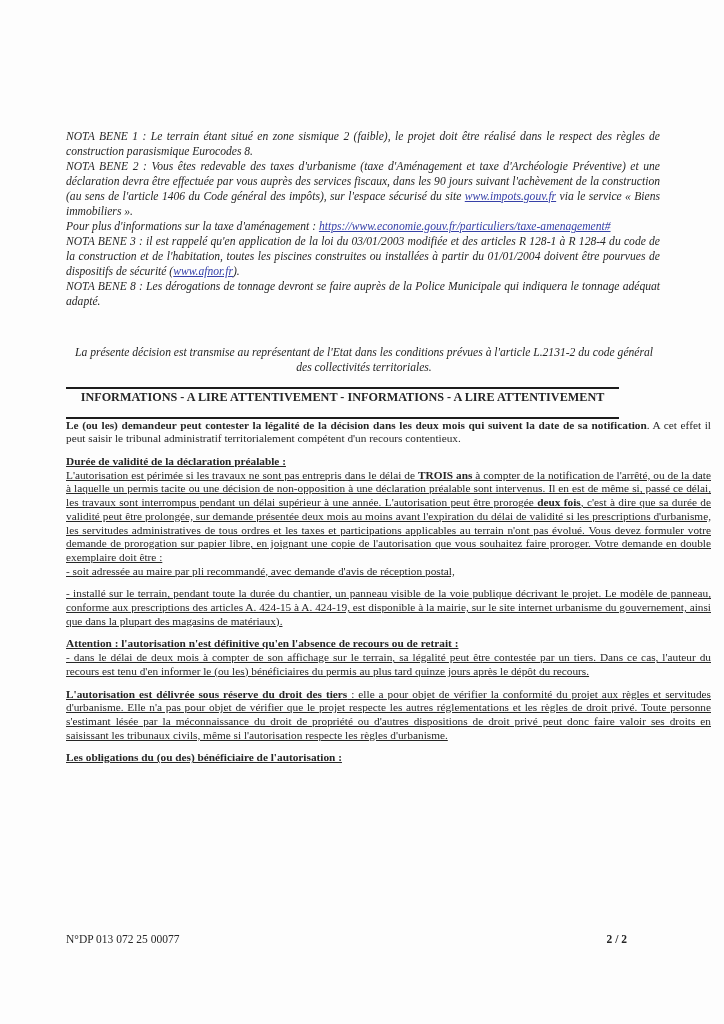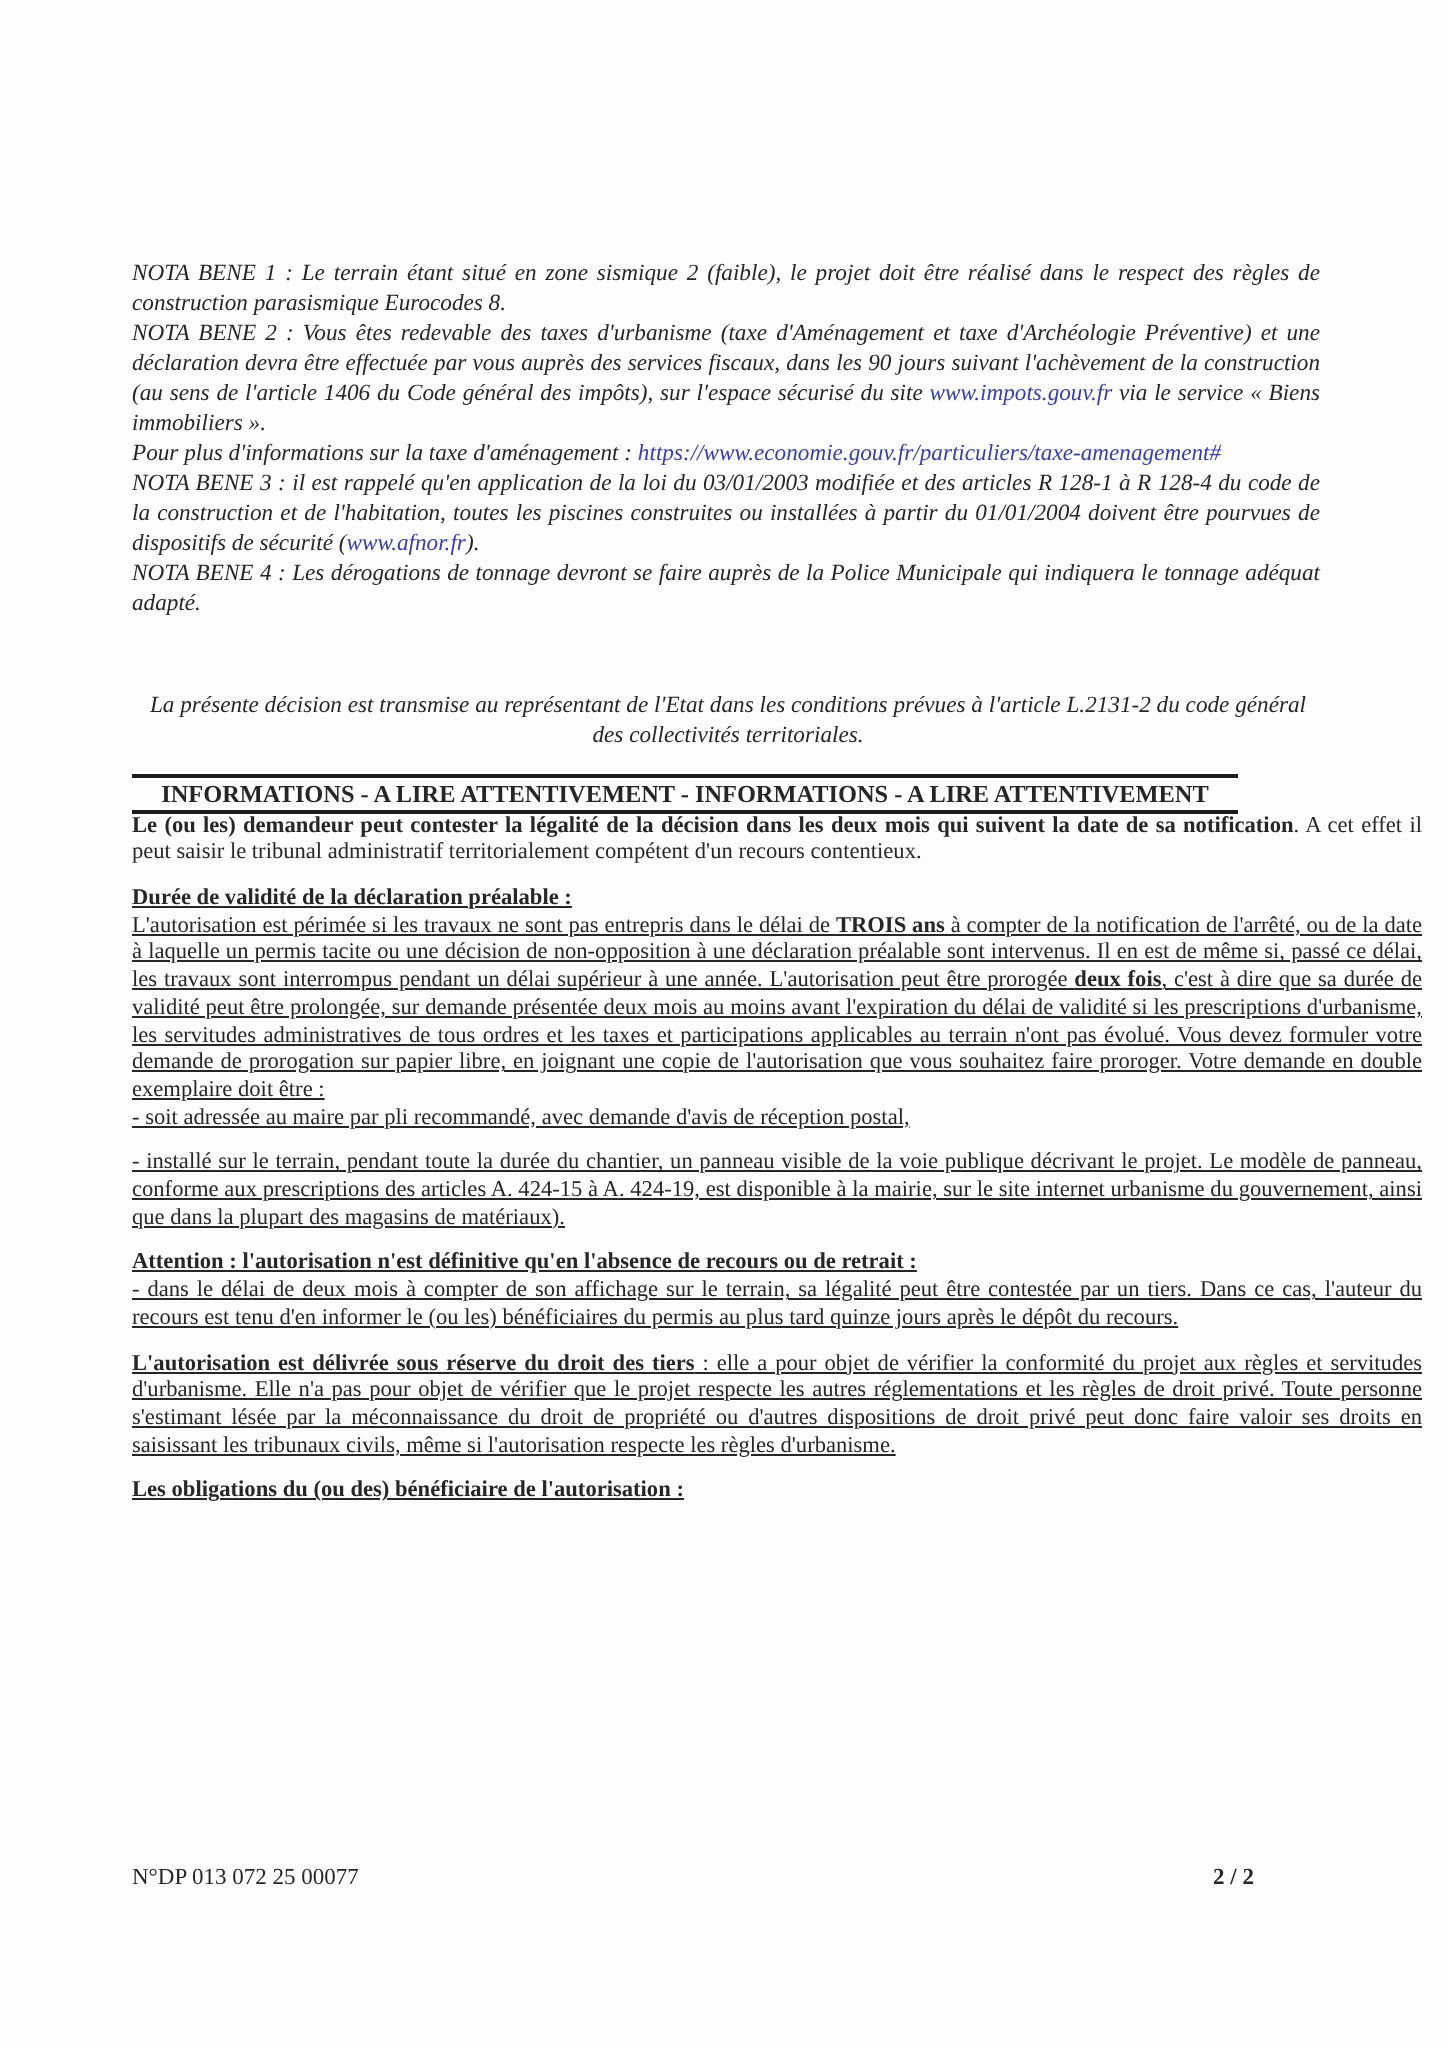--- a/index.html
+++ b/index.html
@@ -22,20 +22,21 @@
   .nota {
     width:594px;
     font-style:italic;
     font-size:11.6px;
     line-height:15px;
     text-align:justify;
   }
   .nota p { margin:0; }
   a.link {
     color:#3640a8;
+    text-decoration:underline;
     cursor:pointer;
     margin-top:28px;
   }
   
   .transmission {
     margin-top:36px;
     width:596px;
     font-style:italic;
     font-size:11.6px;
     line-height:15px;
@@ -44,21 +45,21 @@
   
   .info-header {
     margin-top:11px;
     width:553px;
     border-top:2px solid #1c1c1c;
     border-bottom:2px solid #1c1c1c;
     text-align:center;
     font-weight:bold;
     font-size:12.2px;
     line-height:15px;
-    padding:1px 0 0 0;
+    padding:1px 0 12px 0;
   }
   
   .info-body {
     width:645px;
     font-size:11.3px;
     line-height:13.7px;
   }
   .info-body p { margin:0; text-align:justify; }
   .info-body p.plain { text-align:left; }
   .sect { margin-top:9px;text-decoration:underline; }
@@ -80,21 +81,21 @@
 <body>
 
 <div class="page">
   <div class="content">
 
     <section class="nota">
       <p>NOTA BENE 1 : Le terrain étant situé en zone sismique 2 (faible), le projet doit être réalisé dans le respect des règles de construction parasismique Eurocodes 8.</p>
       <p><span>NOTA BENE 2 : Vous êtes redevable des taxes d'urbanisme (taxe d'Aménagement et taxe d'Archéologie Préventive) et une déclaration devra être effectuée par vous auprès des services fiscaux, dans les 90 jours suivant l'achèvement de la construction (au sens de l'article 1406 du Code général des impôts), sur l'espace sécurisé du site </span><a class="link">www.impots.gouv.fr</a><span> via le service « Biens immobiliers ».</span></p>
       <p><span>Pour plus d'informations sur la taxe d'aménagement : </span><a class="link">https://www.economie.gouv.fr/particuliers/taxe-amenagement#</a></p>
       <p><span>NOTA BENE 3 : il est rappelé qu'en application de la loi du 03/01/2003 modifiée et des articles R 128-1 à R 128-4 du code de la construction et de l'habitation, toutes les piscines construites ou installées à partir du 01/01/2004 doivent être pourvues de dispositifs de sécurité (</span><a class="link">www.afnor.fr</a><span>).</span></p>
-      <p>NOTA BENE 4 : Les dérogations de tonnage devront se faire auprès de la Police Municipale qui indiquera le tonnage adéquat adapté.</p>
+      <p>NOTA BENE 8 : Les dérogations de tonnage devront se faire auprès de la Police Municipale qui indiquera le tonnage adéquat adapté.</p>
     </section>
 
     <p class="transmission">La présente décision est transmise au représentant de l'Etat dans les conditions prévues à l'article L.2131-2 du code général des collectivités territoriales.</p>
 
     <div class="info-header">INFORMATIONS - A LIRE ATTENTIVEMENT - INFORMATIONS - A LIRE ATTENTIVEMENT</div>
 
     <section class="info-body">
 
       <p><span class="b">Le (ou les) demandeur peut contester la légalité de la décision dans les deux mois qui suivent la date de sa notification</span><span>. A cet effet il peut saisir le tribunal administratif territorialement compétent d'un recours contentieux.</span></p>
 

